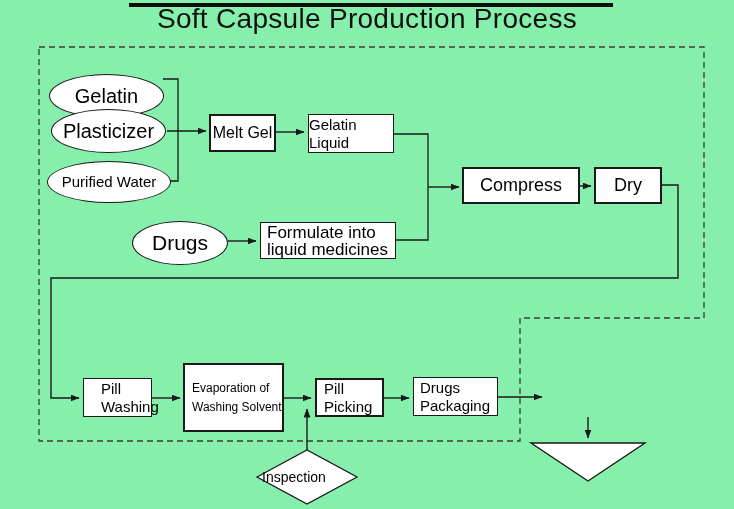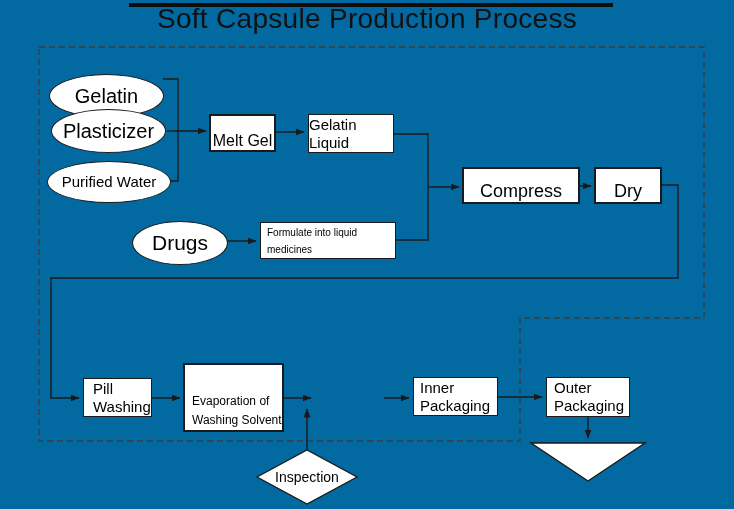--- a/index.html
+++ b/index.html
@@ -6,21 +6,21 @@
     margin: 0;
     padding: 0;
     background: #ffffff;
     font-family: "Liberation Sans", sans-serif;
     color: #000000;
   }
   .stage {
     position: relative;
     width: 734px;
     height: 509px;
-    background: #0369a1;
+    background: #86efac;
     overflow: hidden;
   }
   .title-wrap {
     position: absolute;
     left: 0;
     right: 0;
     top: 4px;
     text-align: center;
     z-index: 3;
   }
@@ -52,34 +52,33 @@
     box-sizing: border-box;
     background: #ffffff;
     border: 1.4px solid #1a1a1a;
     display: flex;
     align-items: center;
     justify-content: center;
     text-align: center;
     z-index: 2;
     line-height: 1.15;
   }
-  .node.thick { border-width: 2px; align-items: flex-end; }
+  .node.thick { border-width: 2px; }
   .node.leftalign {
     justify-content: flex-start;
     text-align: left;
   }
   .ellipse { border-radius: 50%; }
   .plain-label {
     position: absolute;
     box-sizing: border-box;
     background: transparent;
     border: none;
     display: flex;
     align-items: center;
-    justify-content: center;
     text-align: center;
     z-index: 2;
   }
 </style>
 </head>
 <body>
 
 <div class="stage">
 
   <div class="title-overline"></div>
@@ -147,33 +146,33 @@
   </div>
   <div class="node leftalign" style="left:308px; top:114px; width:86px; height:39px; font-size:15px; padding-left:0; line-height:18px;">
     <span>Gelatin Liquid</span>
   </div>
   <div class="node thick" style="left:462px; top:167px; width:118px; height:37px; font-size:18px;">
     <span>Compress</span>
   </div>
   <div class="node thick" style="left:594px; top:167px; width:68px; height:37px; font-size:18px;">
     <span>Dry</span>
   </div>
-  <div class="node leftalign" style="left:260px; top:222px; width:136px; height:37px; font-size:10px; padding-left:6px; line-height:17px;">
+  <div class="node leftalign" style="left:260px; top:222px; width:136px; height:37px; font-size:17px; padding-left:6px; line-height:17px;">
     <span>Formulate into liquid medicines</span>
   </div>
-  <div class="node leftalign" style="left:83px; top:378px; width:69px; height:39px; font-size:15px; padding-left:9px; line-height:18px;">
+  <div class="node leftalign" style="left:83px; top:378px; width:69px; height:39px; font-size:15px; padding-left:17px; line-height:18px;">
     <span>Pill Washing</span>
   </div>
   <div class="node thick leftalign" style="left:183px; top:363px; width:101px; height:69px; font-size:12px; padding-left:7px; line-height:19px;">
     <span>Evaporation of Washing Solvent</span>
   </div>
+  <div class="node thick leftalign" style="left:315px; top:378px; width:69px; height:39px; font-size:15px; padding-left:7px; line-height:18px;">
+    <span>Pill Picking</span>
+  </div>
   <div class="node leftalign" style="left:413px; top:377px; width:85px; height:39px; font-size:15px; padding-left:6px; line-height:18px;">
-    <span>Inner Packaging</span>
-  </div>
-  <div class="node leftalign" style="left:546px; top:377px; width:84px; height:40px; font-size:15px; padding-left:7px; line-height:18px;">
-    <span>Outer Packaging</span>
+    <span>Drugs Packaging</span>
   </div>
 
   <div class="plain-label" style="left:262px; top:468px; width:90px; height:17px; font-size:14px;">
     <span>Inspection</span>
   </div>
 
 </div>
 
 </body></html>

